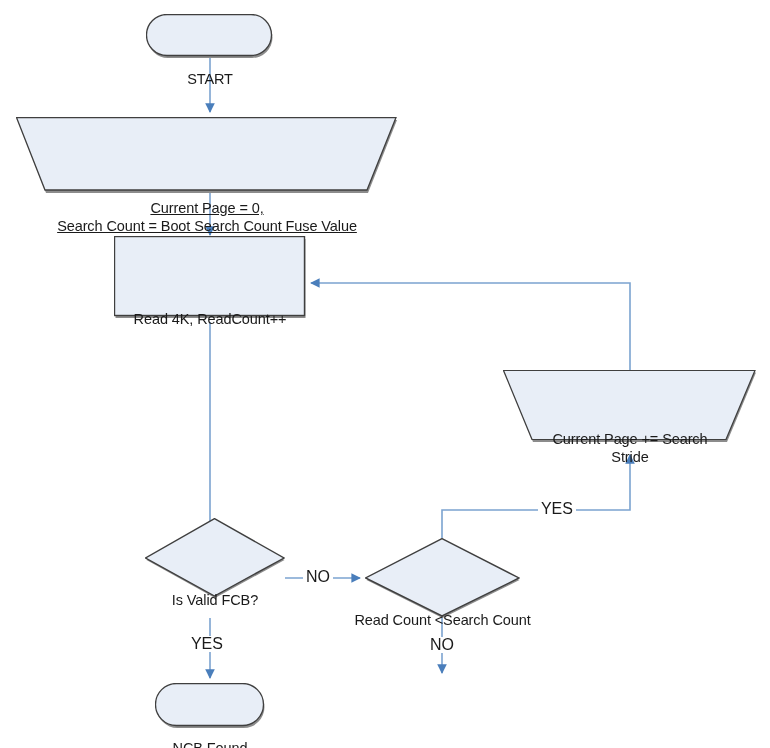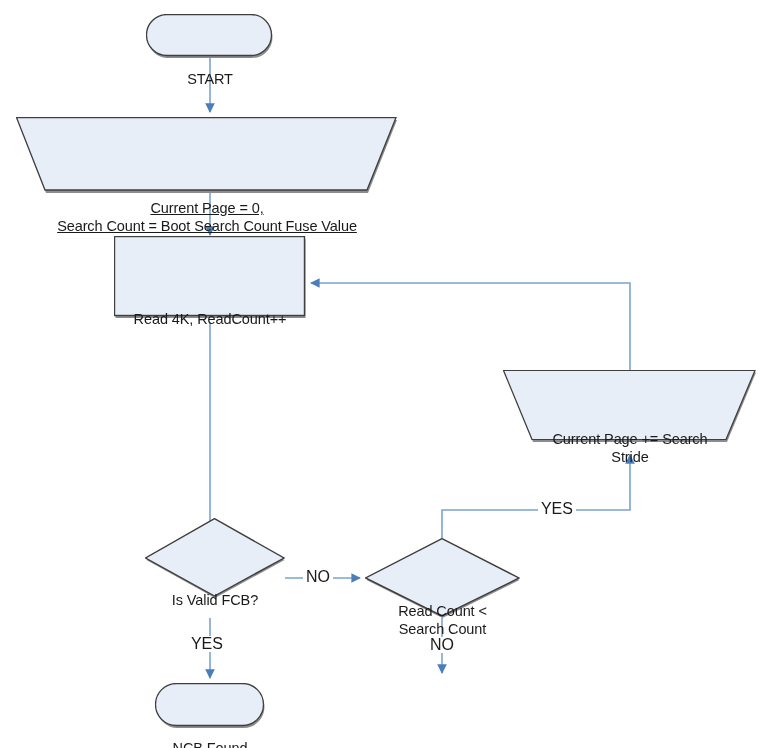--- a/index.html
+++ b/index.html
@@ -159,21 +159,21 @@
       <path d="M 69.5 0.6 L 139 40 L 69.5 78 L 0.6 40 Z" fill="#e8eef7" stroke="#3f3f3f" stroke-width="1.4"></path>
     </svg>
     <div class="label" style="padding-bottom:2px;">Is Valid FCB?</div>
   </div>
 
   <div class="node decision" style="left:365px; top:538px; width:155px; height:80px;">
     <svg class="shape" viewBox="0 0 155 80" preserveAspectRatio="none">
       <path d="M 77.5 2.5 L 154.5 42 L 77.5 80 L 1.5 42 Z" fill="#8c8c8c"></path>
       <path d="M 77 0.6 L 154 40 L 77 78 L 0.6 40 Z" fill="#e8eef7" stroke="#3f3f3f" stroke-width="1.4"></path>
     </svg>
-    <div class="label" style="flex-direction:column; justify-content:center; padding-bottom:3px; overflow:visible;">
+    <div class="label" style="flex-direction:row; justify-content:center; padding-bottom:3px; overflow:visible;">
       <span>Read Count &lt;</span>
       <span>Search Count</span>
     </div>
   </div>
 
   <div class="node terminal" style="left:155px; top:683px; width:110px; height:46px;">
     <svg class="shape" viewBox="0 0 110 46" preserveAspectRatio="none">
       <rect x="1.5" y="3" width="108" height="42" rx="21" ry="21" fill="#8c8c8c"></rect>
       <rect x="0.5" y="0.5" width="108" height="42" rx="21" ry="21" fill="#e8eef7" stroke="#3f3f3f" stroke-width="1.3"></rect>
     </svg>

